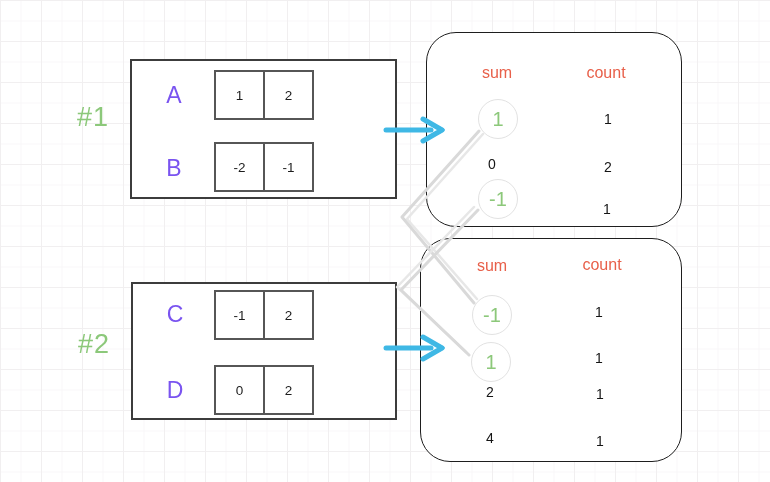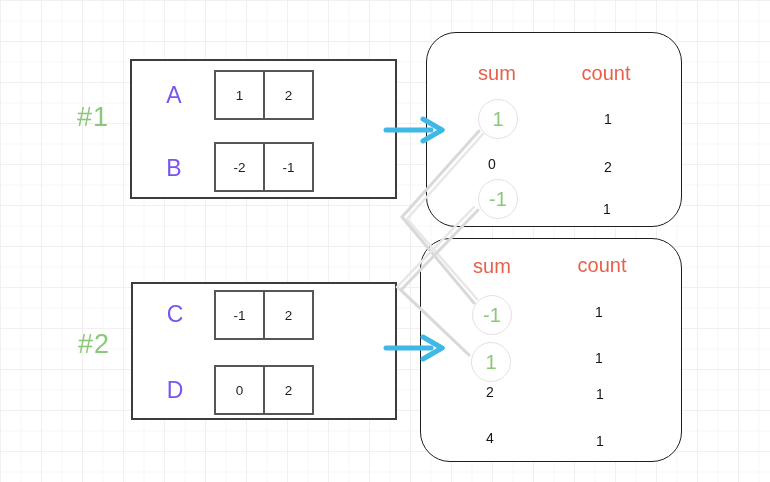--- a/index.html
+++ b/index.html
@@ -18,21 +18,21 @@
   .example-label{font-size:27px;color:#8cc87a;letter-spacing:1px;}
   .array-box{position:absolute;background:#ffffff;border:2px solid #3c3c3c;box-sizing:border-box;}
   .array-name{font-size:23px;color:#7a54f0;}
   .cell-row{position:absolute;display:flex;}
   .cell{width:51px;height:50px;border:2px solid #565656;box-sizing:border-box;
         background:#fff;display:flex;align-items:center;justify-content:center;
         font-size:13.5px;color:#1d1d1d;}
   .cell + .cell{margin-left:-2px;}
   .freq-table{position:absolute;background:#ffffff;border:1.6px solid #1e1e1e;
         border-radius:30px;box-sizing:border-box;}
-  .hdr{font-size:20px;color:#e8604a;}
+  .hdr{font-size:16px;color:#e8604a;}
   .val{font-size:14px;color:#141414;}
   .hl-circle{position:absolute;width:40px;height:40px;border:1.5px solid #e2e2e2;
         border-radius:50%;box-sizing:border-box;display:flex;align-items:center;
         justify-content:center;background:transparent;transform:translate(-50%,-50%);}
   .hl-num{font-size:20px;color:#8cc87a;}
   svg.overlay{position:absolute;left:0;top:0;pointer-events:none;}
 </style>
 </head>
 <body>
 

